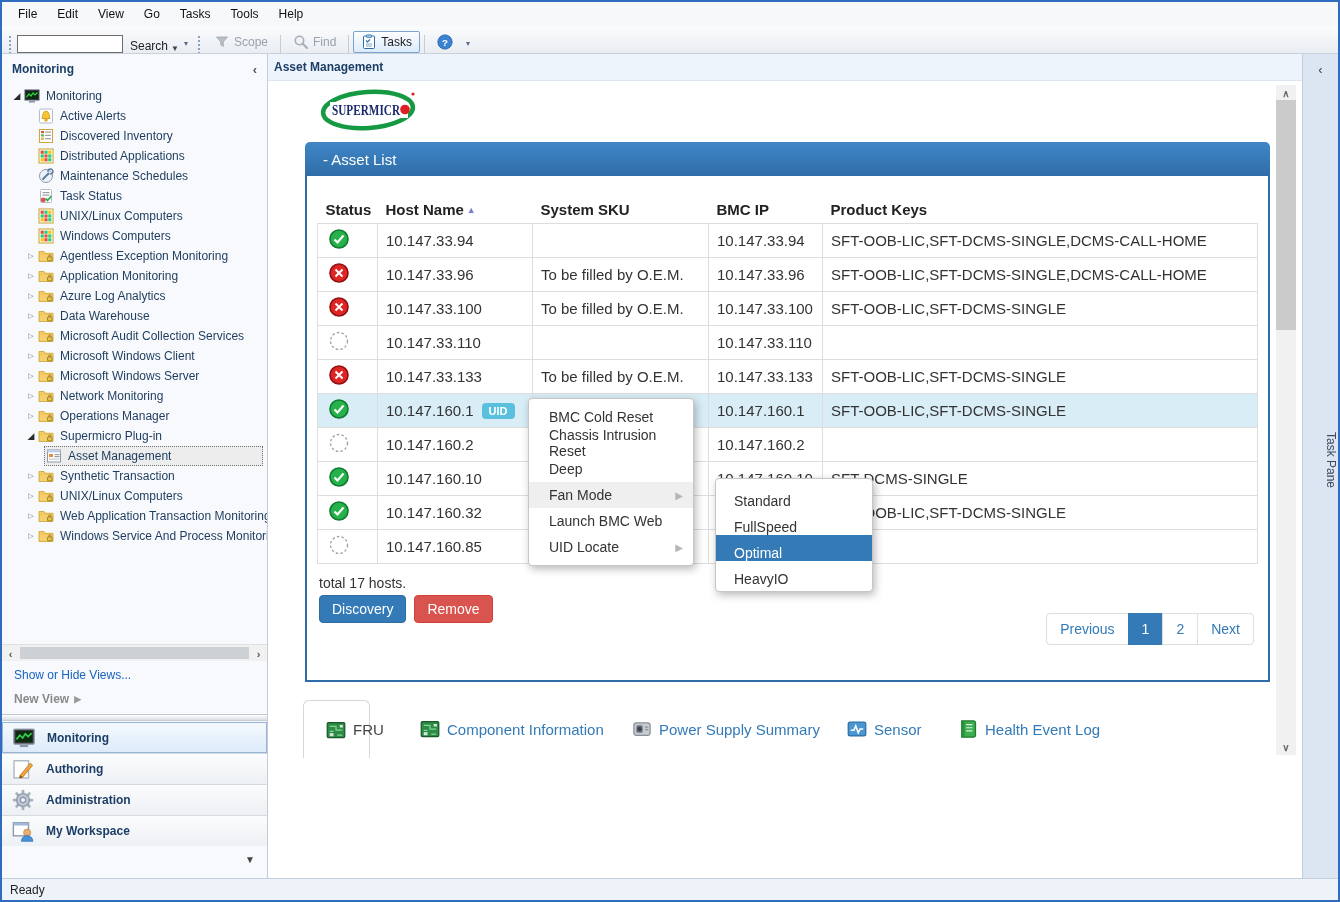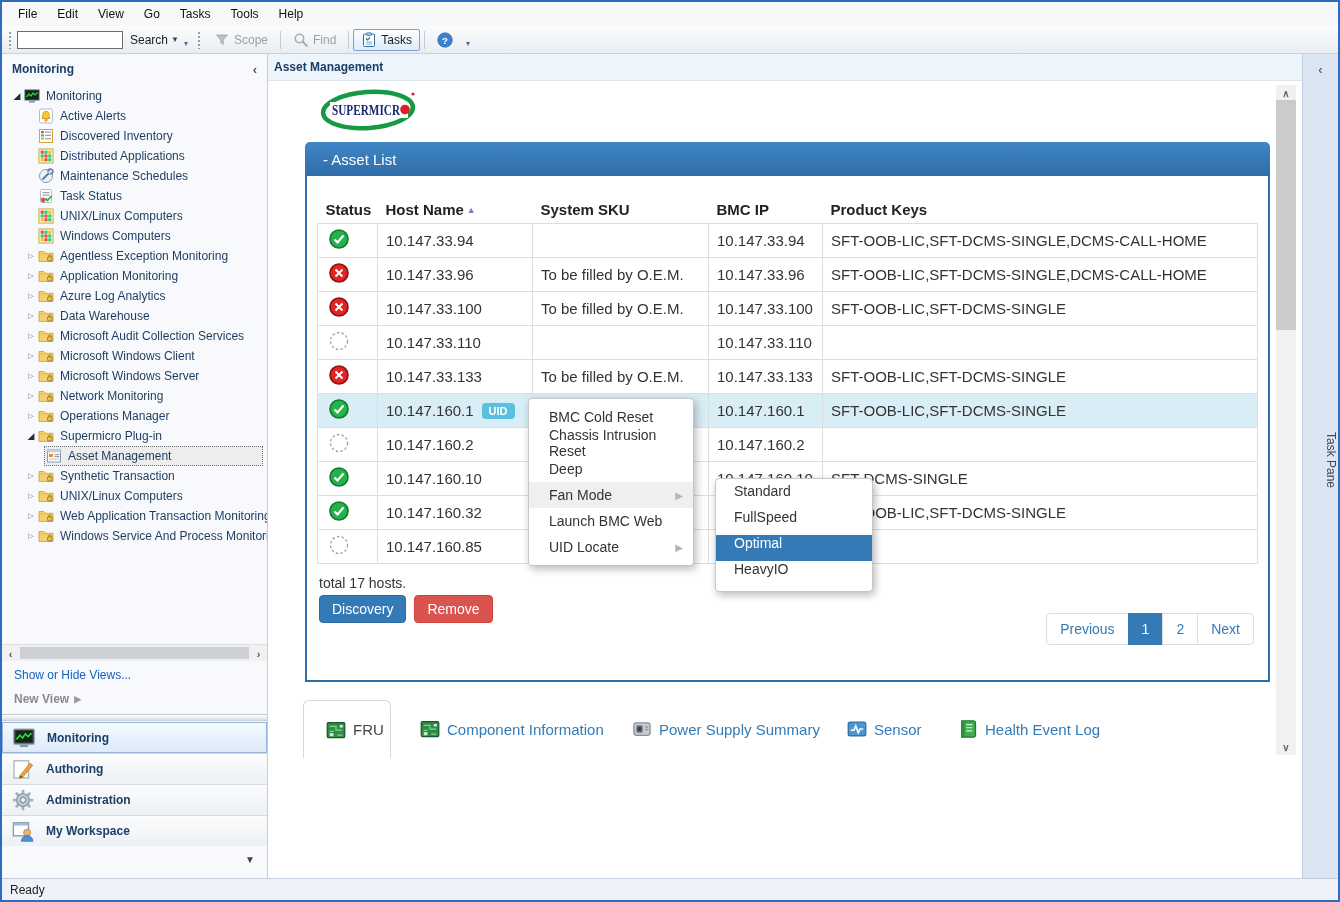--- a/index.html
+++ b/index.html
@@ -3,21 +3,21 @@
 <meta charset="utf-8">
 <style>
   html,body{margin:0;padding:0;background:#d8dde3;}
   *{box-sizing:border-box;}
   .window{position:relative;width:1340px;height:902px;border:2px solid #2f6bbf;background:#fff;
     font-family:"Liberation Sans",sans-serif;overflow:hidden;}
   
   .menubar{position:absolute;left:0;top:0;right:0;height:24px;background:#f7f8fa;display:flex;align-items:center;padding-left:6px;font-size:12px;color:#111;}
   .mb-item{padding:3px 10px;cursor:default;}
   
-  .toolbar{position:absolute;left:0;top:24px;right:0;height:28px;background:linear-gradient(#fbfcfd,#e9edf2);border-bottom:1px solid #c9d1da;display:flex;align-items:center;font-size:12px;color:#222;padding-left:2px;}
+  .toolbar{position:absolute;left:0;top:24px;right:0;height:28px;background:linear-gradient(#fbfcfd,#e9edf2);border-bottom:1px solid #c9d1da;display:flex;align-items:flex-end;font-size:12px;color:#222;padding-left:2px;}
   .grip{width:5px;height:18px;background-image:radial-gradient(circle,#8aa0bd 1px,transparent 1.3px);background-size:4px 4px;margin:0 4px;flex:none;}
   .tb-input{width:106px;height:18px;border:1px solid #6e6e6e;background:#fff;font-size:12px;padding:0 3px;font-family:"Liberation Sans",sans-serif;}
   .tb-lbl{padding:0 3px 0 7px;}
   .caret{font-size:8px;color:#444;}
   .ovf{font-size:8px;color:#5a6c84;margin:0 5px;align-self:flex-end;padding-bottom:5px;}
   .tb-sep{width:1px;height:18px;background:#c4ccd6;margin:0 4px;flex:none;}
   .tb-btn{display:flex;align-items:center;gap:4px;padding:2px 7px;border-radius:2px;border:1px solid transparent;}
   .tb-btn .icon svg{width:16px;height:16px;}
   .tb-btn.disabled{color:#9aa2ad;}
   .tb-btn.active{border-color:#7da2ce;background:linear-gradient(#fdfeff,#dcebfb);}
@@ -75,30 +75,30 @@
   .pg{border:1px solid #ddd;color:#337ab7;background:#fff;padding:7px 13px;margin-left:-1px;cursor:pointer;}
   .pg:first-child{border-radius:4px 0 0 4px;}
   .pg:last-child{border-radius:0 4px 4px 0;}
   .pg.active{background:#337ab7;border-color:#337ab7;color:#fff;}
   
   .cmenu{position:absolute;left:260px;top:317px;width:166px;background:#fff;border:1px solid #c6c6c6;border-radius:4px;box-shadow:2px 3px 9px rgba(0,0,0,.28);padding:5px 0;z-index:40;font-size:14px;color:#333;}
   .cm-item{height:26px;display:flex;align-items:center;padding:0 10px 0 20px;cursor:pointer;}
   .cm-item .arr{margin-left:auto;color:#b5b5b5;font-size:10px;}
   .cm-item.hover{background:#efefef;}
   .smenu{position:absolute;left:447px;top:397px;width:158px;background:#fff;border:1px solid #c6c6c6;border-radius:4px;box-shadow:2px 3px 9px rgba(0,0,0,.28);padding:4px 0;z-index:50;font-size:14px;color:#333;}
-  .sm-item{height:26px;display:flex;align-items:flex-start;padding:0 18px;cursor:pointer;}
+  .sm-item{height:26px;display:flex;align-items:flex-end;padding:0 18px;cursor:pointer;}
   .sm-item.active{background:#337ab7;color:#fff;}
   
   .dtabs{position:absolute;left:0;top:619px;height:58px;right:40px;}
   .dtab{position:absolute;top:0;height:100%;display:flex;align-items:center;gap:7px;font-size:15px;}
   .dtab .icon svg{width:20px;height:20px;}
   .dtab .lbl{color:#337ab7;white-space:nowrap;}
   .dtab.active{background:#fff;border:1px solid #d7d7d7;border-bottom:none;border-radius:6px 6px 0 0;padding-left:22px;}
   .dtab.active .lbl{color:#444;}
-  .dtab:nth-child(1){left:35px;width:88px;}
+  .dtab:nth-child(1){left:35px;width:67px;}
   .dtab:nth-child(2){left:152px;}
   .dtab:nth-child(3){left:364px;}
   .dtab:nth-child(4){left:579px;}
   .dtab:nth-child(5){left:690px;}
   
   .vscroll{position:absolute;right:6px;top:4px;width:20px;height:670px;background:#f1f1f1;z-index:60;}
   .vs-btn{position:absolute;left:0;right:0;height:16px;display:flex;align-items:center;justify-content:center;color:#6a6a6a;font-size:10px;font-weight:bold;}
   .vs-btn.up{top:0;}.vs-btn.down{bottom:0;}
   .vs-thumb{position:absolute;left:0;right:0;top:15px;height:230px;background:#cbcbcb;}
   

